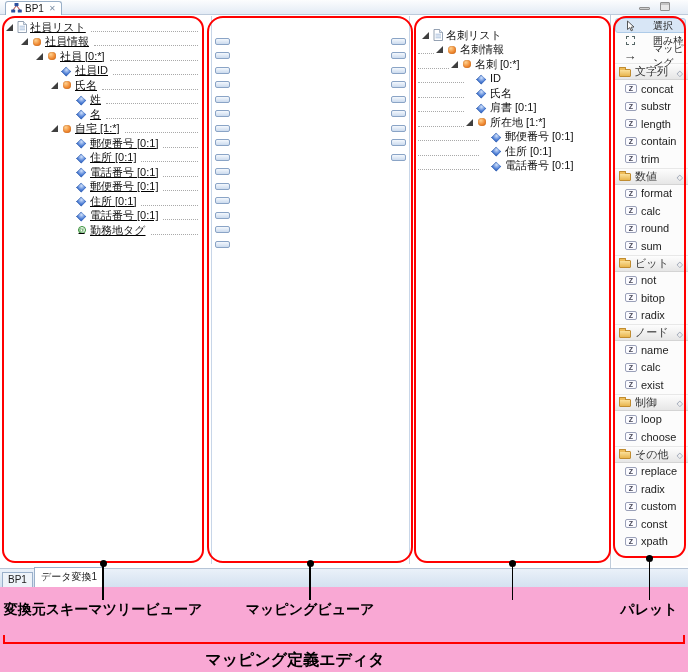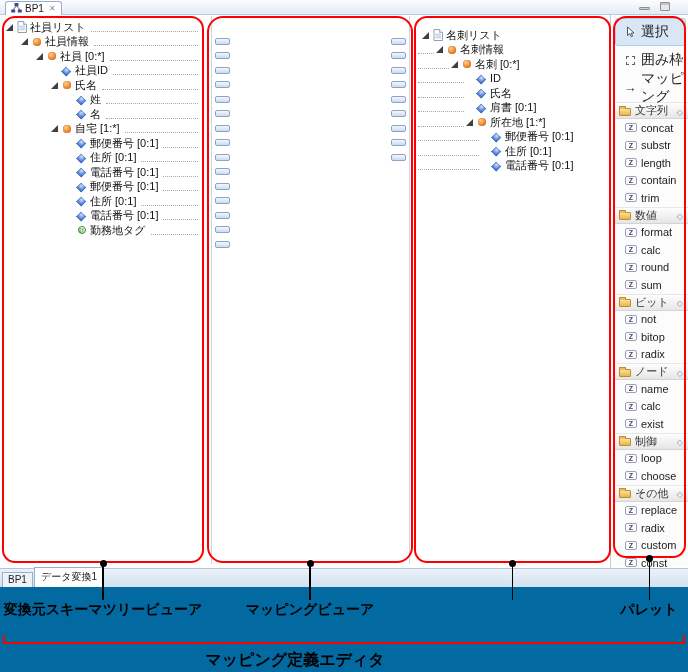--- a/index.html
+++ b/index.html
@@ -1,34 +1,34 @@
 <!DOCTYPE html>
 <html><head>
 <meta charset="utf-8">
 <style>
   * { margin:0; padding:0; box-sizing:border-box; }
   body { background:#ffffff; font-family:"Liberation Sans","DejaVu Sans",sans-serif; }
-  .screen { position:relative; width:688px; height:672px; background:#0369a1; overflow:hidden; }
+  .screen { position:relative; width:688px; height:672px; background:#f9a8d4; overflow:hidden; }
 
   
   .tabbar { position:absolute; top:0; left:0; width:688px; height:15px;
             background:linear-gradient(#fcfdfe,#e3ebf5); border-bottom:1px solid #bccadb; }
   .editor-tab { position:absolute; left:5px; top:1px; height:14px; padding:0 5px;
             background:#fff; border:1px solid #9ab0c8; border-bottom:none;
             border-radius:3px 3px 0 0; display:flex; align-items:center; gap:3px;
             font-size:10px; color:#1a1a1a; }
   .tab-close { font-size:8px; color:#7d8fa5; margin-left:2px; line-height:8px; }
   .win-btns { position:absolute; right:18px; top:2px; display:flex; gap:10px; align-items:flex-start; }
   .btn-min i { display:block; width:11px; height:3px; background:#cfcfcf; border:1px solid #8f8f8f; margin-top:5px; border-radius:1px; }
   .btn-max i { display:block; width:10px; height:9px; background:#e8e8e8; border:1px solid #8f8f8f; box-shadow:inset 0 2px 0 #c4c4c4; border-radius:1px; }
 
   
   .workspace { position:absolute; top:15px; left:0; width:688px; height:553px; background:#fff; }
   .panel { position:absolute; top:1px; height:548px; background:#fff; }
-  .panel.src { left:4px;  width:199px; padding-top:4px; }
+  .panel.src { left:4px;  width:199px; padding-top:4px;text-decoration:underline; }
   .panel.map { left:211px; width:199px; border-left:1px solid #c8d6e8; border-right:1px solid #c8d6e8; }
   .panel.tgt { left:418px; width:190px; padding-top:12px; }
   .divider { position:absolute; left:610px; top:0; width:1px; height:553px; background:#c0ccda; }
   .palette { position:absolute; left:613px; top:0; width:75px; height:551px; background:#fcfcfc; padding-top:3px; }
 
   
   .trow { display:flex; align-items:center; height:14.5px; }
   .sp  { flex:none; height:1px; }
   .sp.lv0{width:2px} .sp.lv1{width:17px} .sp.lv2{width:32px} .sp.lv3{width:47px} .sp.lv4{width:62px}
   .pre { flex:none; height:8.5px; border-bottom:1px dotted #a9a9a9; margin-right:2px; }
@@ -47,22 +47,22 @@
   .nico.attr i::before { content:"@"; }
   .tl { font-size:11px; color:#111; white-space:nowrap; line-height:13px; }
   .leader { flex:1; height:8.5px; border-bottom:1px dotted #a9a9a9; margin:0 5px 0 5px; min-width:0; }
 
   
   .stub { position:absolute; width:15px; height:7px; border:1px solid #8aa4c6; border-radius:2px;
           background:linear-gradient(180deg,#f4f8fd,#ccdbee); }
   .stub.l { left:3px; } .stub.r { right:3px; }
 
   
-  .p-tool { height:28px; display:flex; align-items:center; gap:5px; padding-left:8px;
-            font-size:14px; color:#222; margin:0 2px; border-radius:3px; border:1px solid transparent; }
+  .p-tool { height:15px; display:flex; align-items:center; gap:17px; padding-left:8px;
+            font-size:10px; color:#222; margin:0 2px; border-radius:3px; border:1px solid transparent; }
   .p-tool.sel { background:#d8e6f6; border-color:#aecbe8; }
   .pt-ico { flex:none; width:12px; display:flex; justify-content:center; }
   .marq { width:9px; height:9px; border:1px dashed #566; display:block; }
   .map-arrow::before { content:"\2192"; font-size:13px; color:#333; line-height:10px; }
   .p-head { height:17px; display:flex; align-items:center; gap:4px; padding:0 5px 0 6px;
             background:linear-gradient(#fdfdfd,#e6e6e6); border-top:1px solid #e8e8e8;
             border-bottom:1px solid #d4d4d4; font-size:11px; color:#333; }
   .fold { flex:none; position:relative; width:12px; height:8px; margin-top:2px;
           background:linear-gradient(180deg,#fbe09a,#e8b54e); border:1px solid #c08c30; border-radius:1px; }
   .fold::before { content:""; position:absolute; top:-3px; left:-1px; width:5px; height:2px;

